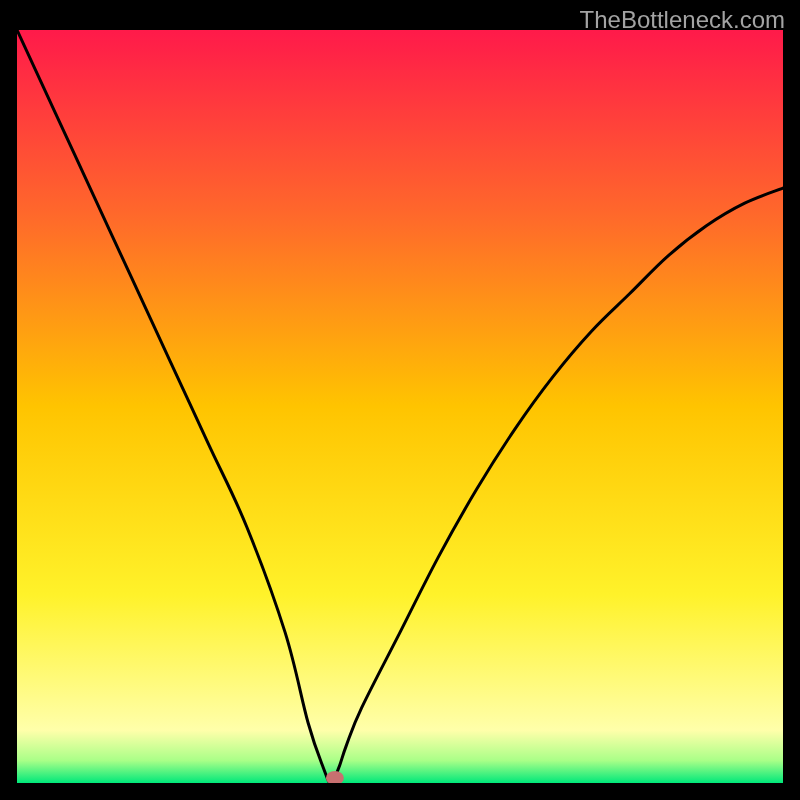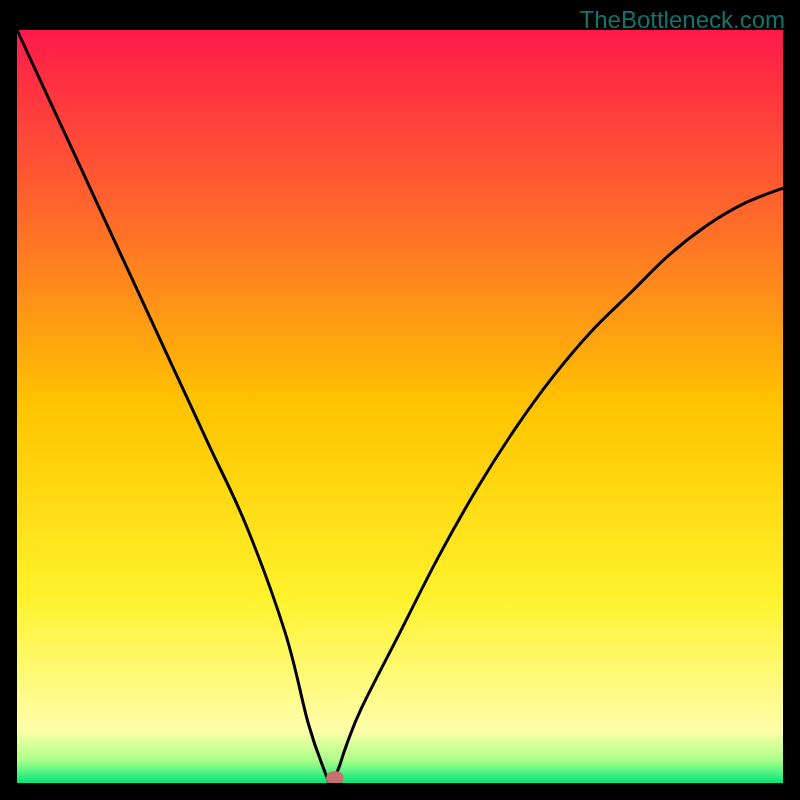--- a/index.html
+++ b/index.html
@@ -13,21 +13,21 @@
   .container {
     position: relative;
     width: 800px;
     height: 800px;
     background: #000;
   }
   .watermark {
     position: absolute;
     top: 6px;
     right: 15px;
-    color: #0f766e;
+    color: #a3a3a3;
     font-family: Arial, sans-serif;
     font-size: 24px;
     font-weight: 500;
     z-index: 10;
   }
   .plot-area {
     position: absolute;
     left: 17px;
     top: 30px;
     width: 766px;

